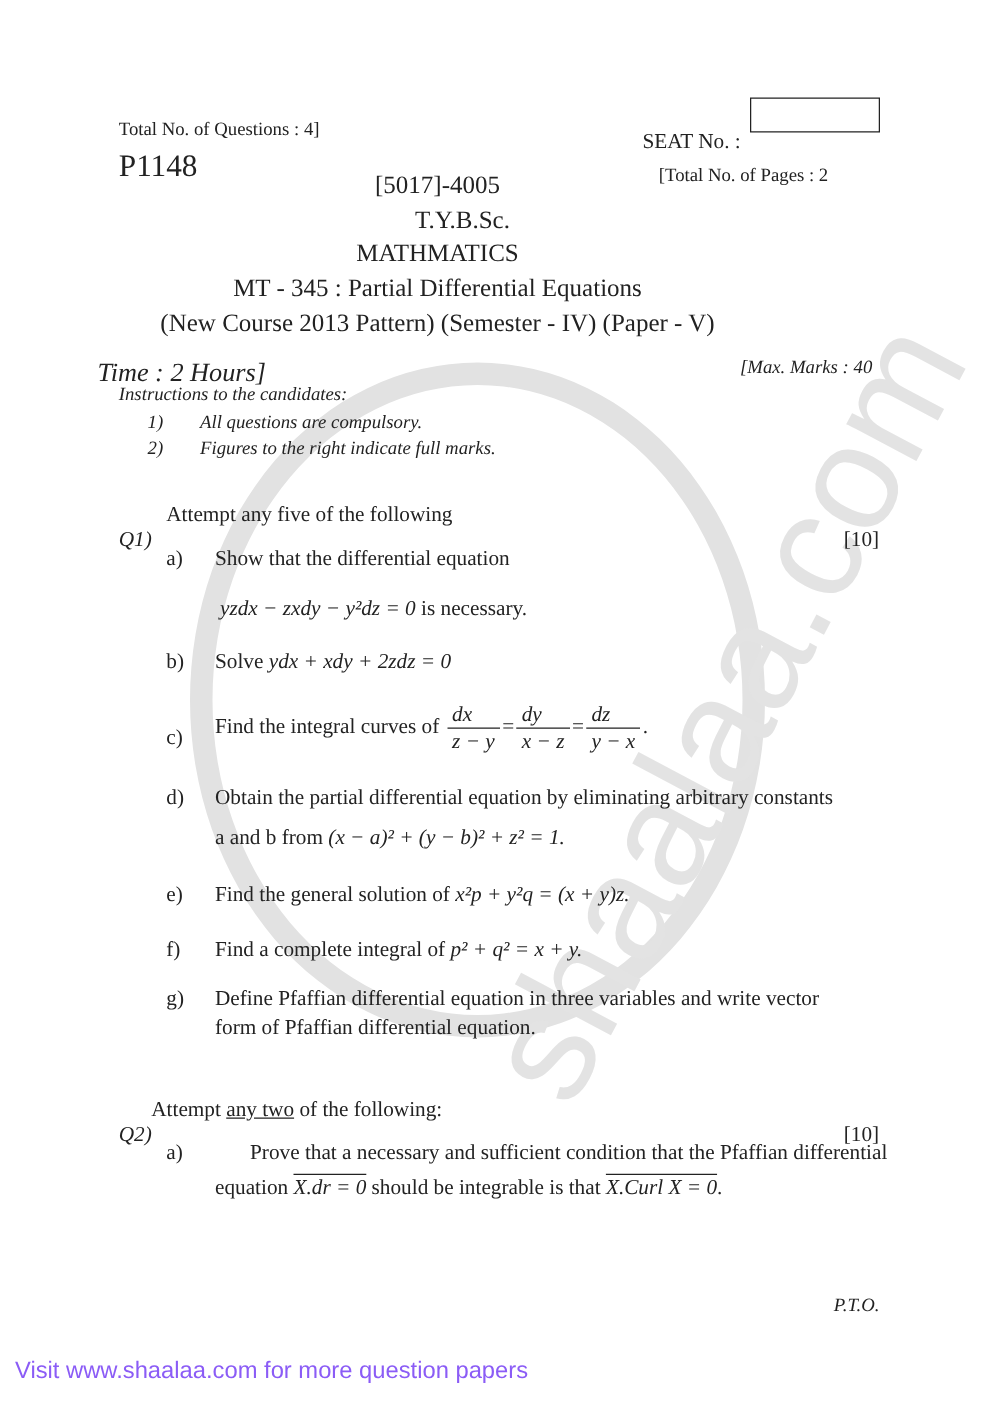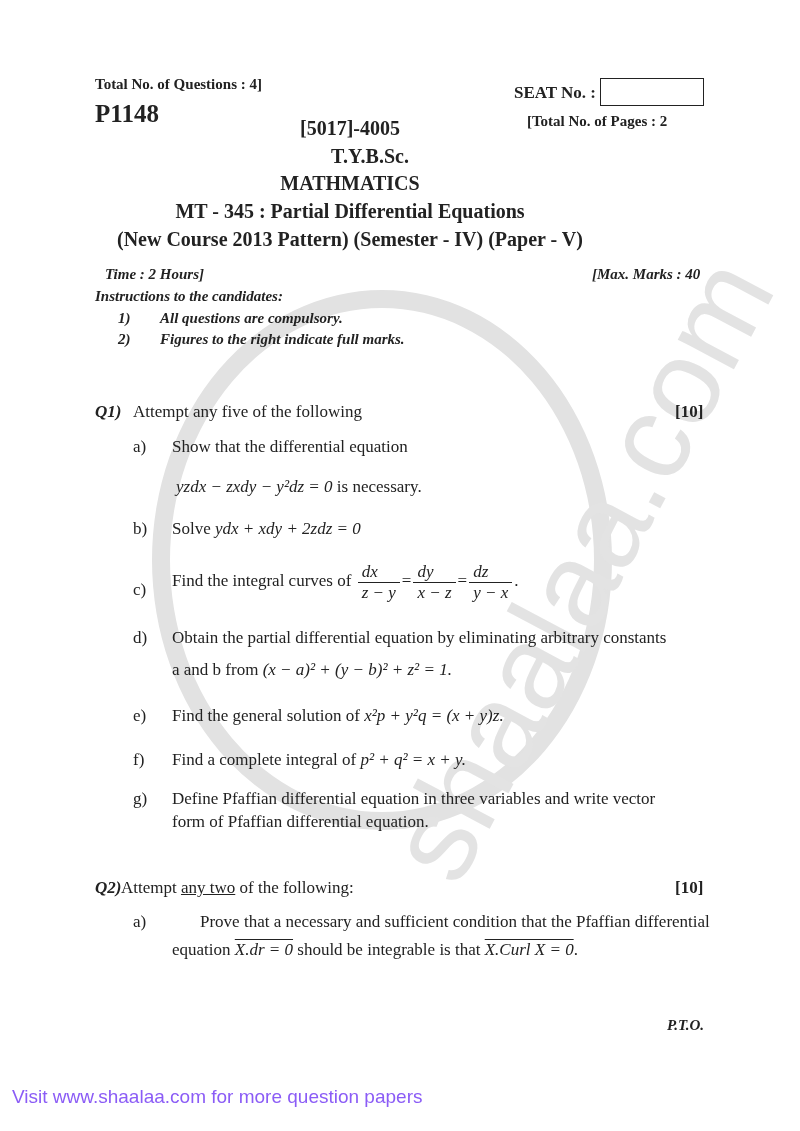--- a/index.html
+++ b/index.html
@@ -1,18 +1,18 @@
 <!DOCTYPE html>
 <html><head>
 <meta charset="utf-8">
 <style>
   html, body { margin:0; padding:0; background:#fff; }
   body { width:800px; height:1131px; position:relative; overflow:hidden; color:#222; font-family:"Liberation Serif", serif; }
   .abs { position:absolute; }
-  .b { font-weight:bold; }
+  .b { font-weight:normal;margin-top:20px; }
   .i { font-style:italic; }
   .center { left:0; width:700px; text-align:center; }
   .watermark-circle { position:absolute; left:152px; top:290px; width:460px; height:540px; border:18px solid #e2e2e2; border-radius:50%; box-sizing:border-box; }
   .watermark-text { position:absolute; left:240px; top:500px; font-family:"Liberation Sans", sans-serif; font-size:120px; color:#e3e3e3; transform:rotate(-62deg); transform-origin:center; white-space:nowrap; }
   .seatbox { position:absolute; left:600px; top:78px; width:104px; height:28px; border:1.5px solid #222; box-sizing:border-box; }
   .q-item { position:absolute; font-size:17px; }
   .q-letter { position:absolute; left:133px; font-size:17px; }
   .math { font-style:italic; font-family:"Liberation Serif", serif; }
   .frac { display:inline-block; vertical-align:middle; text-align:left; margin:0 2px; }
   .frac .num { display:block; border-bottom:1px solid #222; padding:0 4px; font-style:italic; }
@@ -34,21 +34,21 @@
 <div class="abs b" style="left:514px;top:83px;font-size:17px;">SEAT No. :</div>
 <div class="seatbox"></div>
 <div class="abs b" style="left:527px;top:113px;font-size:15px;">[Total No. of Pages : 2</div>
 
 <div class="abs center b" style="top:117px;font-size:20px;">[5017]-4005</div>
 <div class="abs center b" style="top:145px;font-size:20px;padding-left:20px;">T.Y.B.Sc.</div>
 <div class="abs center b" style="top:172px;font-size:20px;">MATHMATICS</div>
 <div class="abs center b" style="top:200px;font-size:20px;">MT - 345 :  Partial Differential Equations</div>
 <div class="abs center b" style="top:228px;font-size:20px;">(New Course 2013 Pattern) (Semester - IV) (Paper - V)</div>
 
-<div class="abs b i" style="left:105px;top:266px;font-size:15px;">Time : 2 Hours]</div>
+<div class="abs b i" style="left:78px;top:266px;font-size:21px;">Time : 2 Hours]</div>
 <div class="abs b i" style="left:592px;top:266px;font-size:15px;">[Max. Marks : 40</div>
 <div class="abs b i" style="left:95px;top:288px;font-size:15px;">Instructions to the candidates:</div>
 <div class="abs b i" style="left:118px;top:310px;font-size:15px;">1)</div>
 <div class="abs b i" style="left:160px;top:310px;font-size:15px;">All questions are compulsory.</div>
 <div class="abs b i" style="left:118px;top:331px;font-size:15px;">2)</div>
 <div class="abs b i" style="left:160px;top:331px;font-size:15px;">Figures to the right indicate full marks.</div>
 
 <div class="abs b i" style="left:95px;top:402px;font-size:17px;">Q1)</div>
 <div class="abs" style="left:133px;top:402px;font-size:17px;">Attempt any five of the following</div>
 <div class="abs b" style="left:675px;top:402px;font-size:17px;">[10]</div>

